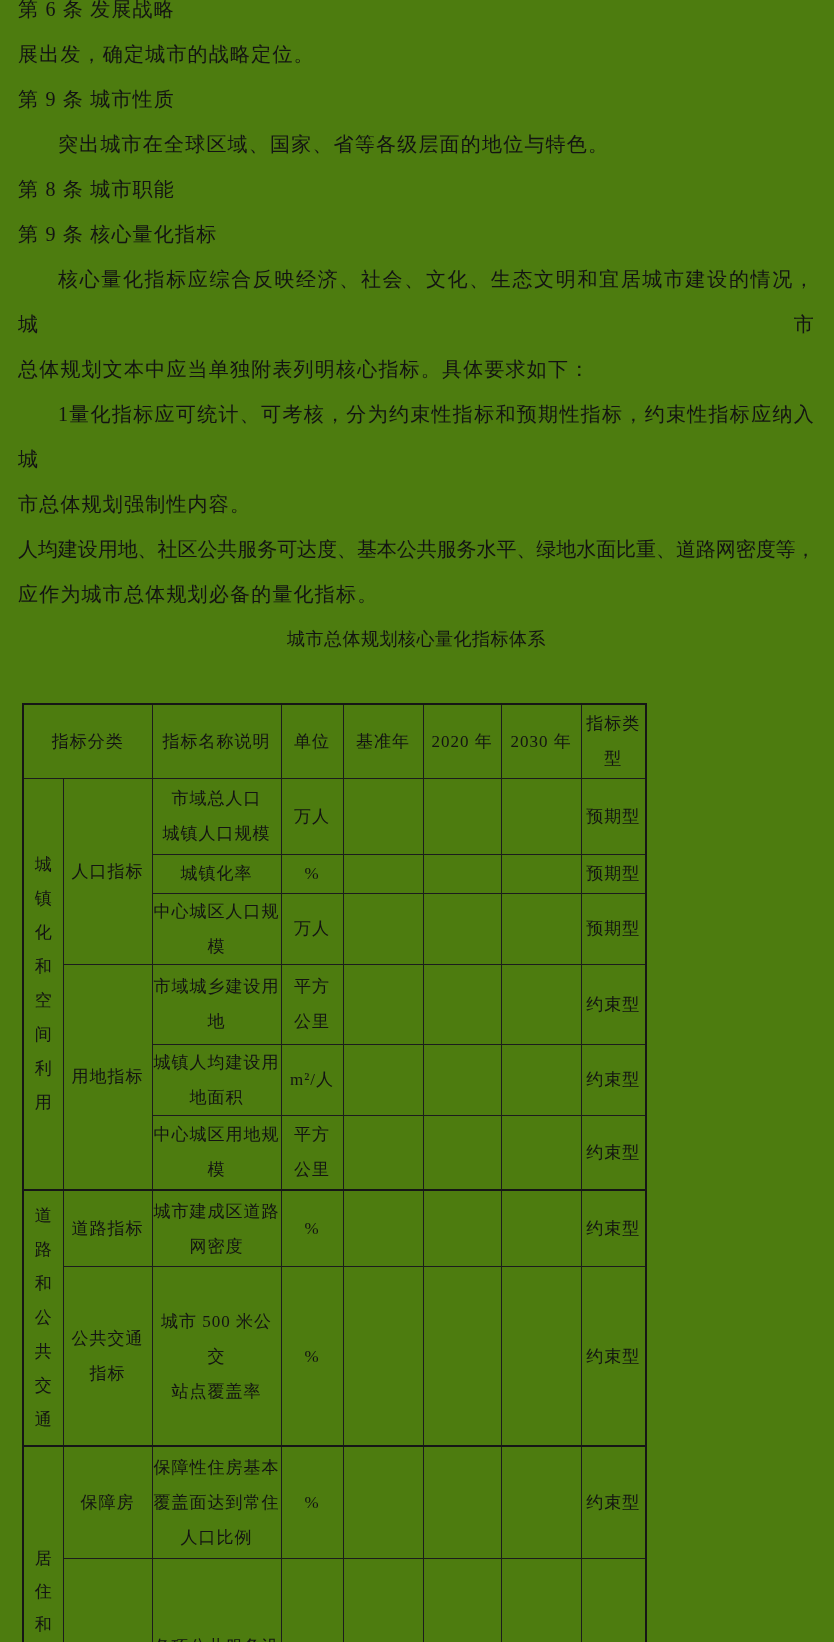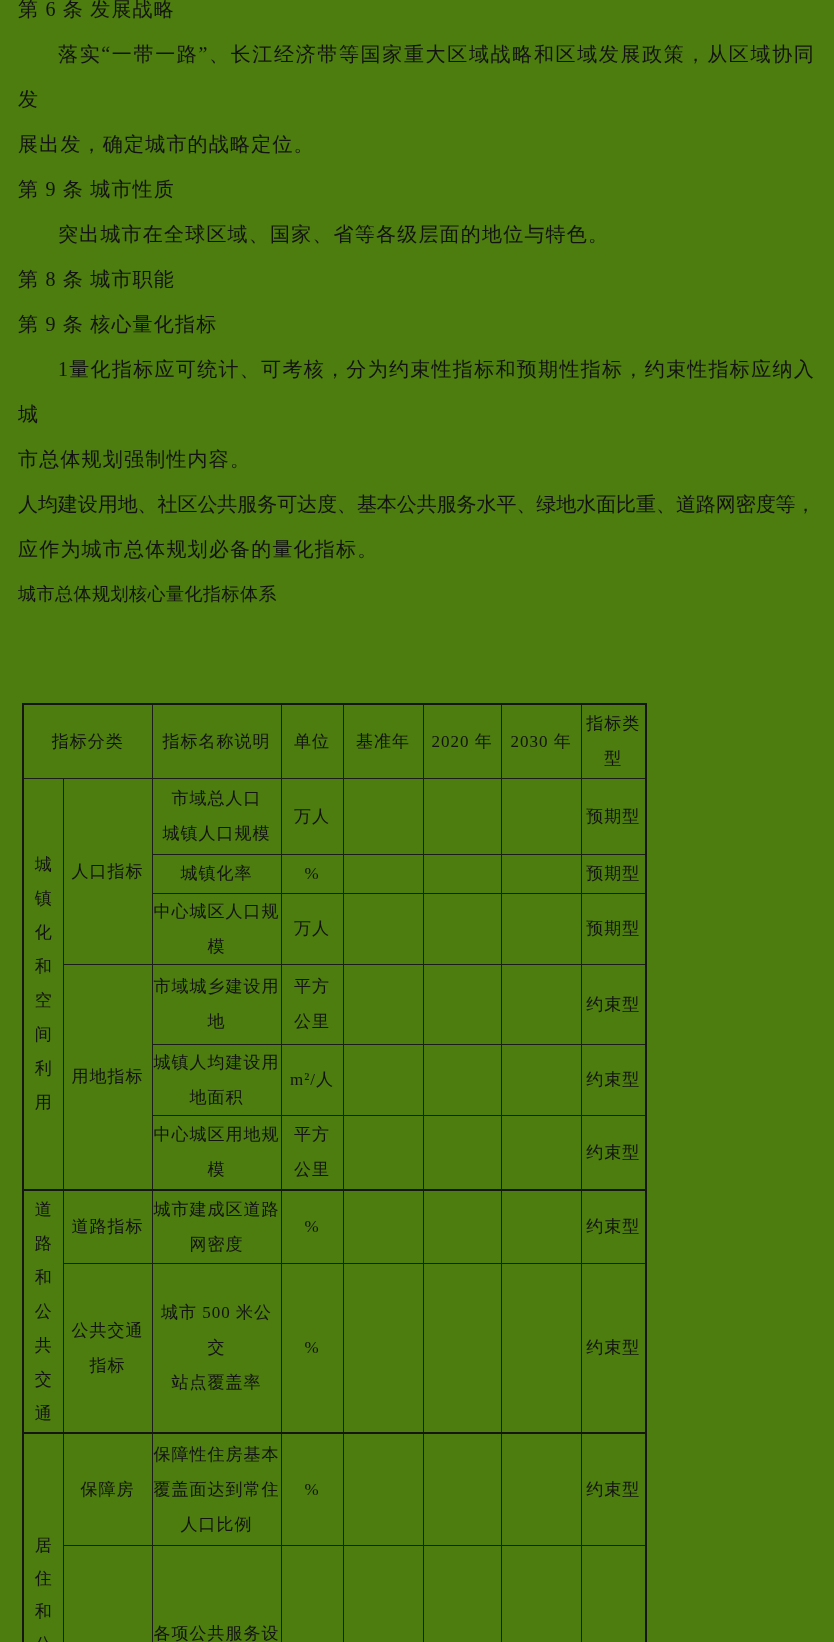--- a/index.html
+++ b/index.html
@@ -31,20 +31,21 @@
   }
   .ind { text-indent: 40px; }
   .just {
     white-space: normal;
     text-align: justify;
     text-align-last: justify;
   }
   .tight { letter-spacing: -0.5px; font-family: Liberation Serif, serif; }
   .ttl {
     white-space: normal;
+    text-align: center;
     font-size: 18px;
     letter-spacing: 0.5px;
   }
   
   table.ind-table {
     position: absolute;
     left: 22px;
     top: 703px;
     width: 623px;
     border-collapse: collapse;
@@ -61,47 +62,48 @@
     vertical-align: middle;
     line-height: 35px;
     white-space: pre-line;
     overflow: hidden;
     color: #131313;
   }
   tr.gsep > th, tr.gsep > td { border-top: 2px solid #161616; }
   
   .gv .vtext {
     width: 19px;
-    margin: 0 auto;
+    margin: 8px auto;
     word-break: break-all;
     line-height: 34px;
     letter-spacing: 0;
   }
   .gv3 { vertical-align: top; }
   .gv3 .vtext { padding-top: 63px; line-height: 33px; }
   
   .tt  { vertical-align: top; }
   .p00 { padding-top: 1px;  }
   .p19 { padding-top: 19px; line-height: 32px; }
   .p40 { padding-top: 40px; }
   .p33 { padding-top: 33px; }
 </style>
 </head>
 <body>
 
 <div class="page">
 
   <div class="doc">
     <div class="ln">第 6 条  发展战略</div>
-    <div class="ln ind just">落实“一带一路”、长江经济带等国家重大区域战略和区域发展政策，从区域协同发</div>
     <div class="ln">展出发，确定城市的战略定位。</div>
     <div class="ln">第 9 条  城市性质</div>
     <div class="ln ind">突出城市在全球区域、国家、省等各级层面的地位与特色。</div>
     <div class="ln">第 8 条  城市职能</div>
     <div class="ln">第 9 条  核心量化指标</div>
+    <div class="ln ind just">核心量化指标应综合反映经济、社会、文化、生态文明和宜居城市建设的情况，城市</div>
+    <div class="ln">总体规划文本中应当单独附表列明核心指标。具体要求如下：</div>
     <div class="ln ind just">1量化指标应可统计、可考核，分为约束性指标和预期性指标，约束性指标应纳入城</div>
     <div class="ln">市总体规划强制性内容。</div>
     <div class="ln just tight">人均建设用地、社区公共服务可达度、基本公共服务水平、绿地水面比重、道路网密度等，</div>
     <div class="ln">应作为城市总体规划必备的量化指标。</div>
     <div class="ln ttl">城市总体规划核心量化指标体系</div>
   </div>
 
   <table class="ind-table">
     <colgroup>
       <col style="width:40px">

